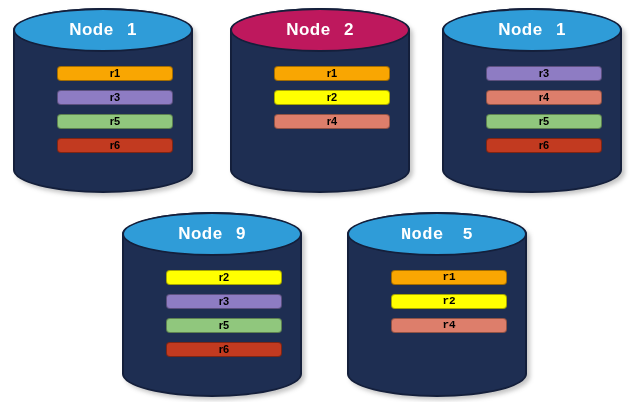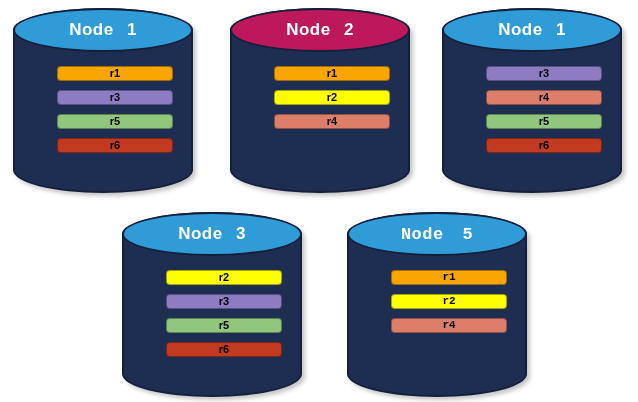--- a/index.html
+++ b/index.html
@@ -119,21 +119,21 @@
       <div class="bar" style="background: rgb(142, 124, 195);">r3</div>
       <div class="bar" style="background: rgb(221, 126, 107);">r4</div>
       <div class="bar" style="background: rgb(144, 199, 125);">r5</div>
       <div class="bar" style="background: rgb(194, 58, 32);">r6</div>
     </div>
   </div>
 
   <div class="cylinder pos-n4">
     <div class="cyl-body" style="background: rgb(30, 46, 82);"></div>
     <div class="cyl-top" style="background: rgb(47, 156, 216);">
-      <span class="cyl-title">Node 3</span>
+      <span class="cyl-title">Node 9</span>
     </div>
     <div class="bars">
       <div class="bar" style="background: rgb(255, 255, 0);">r2</div>
       <div class="bar" style="background: rgb(142, 124, 195);">r3</div>
       <div class="bar" style="background: rgb(144, 199, 125);">r5</div>
       <div class="bar" style="background: rgb(194, 58, 32);">r6</div>
     </div>
   </div>
 
   <div class="cylinder pos-n5">

